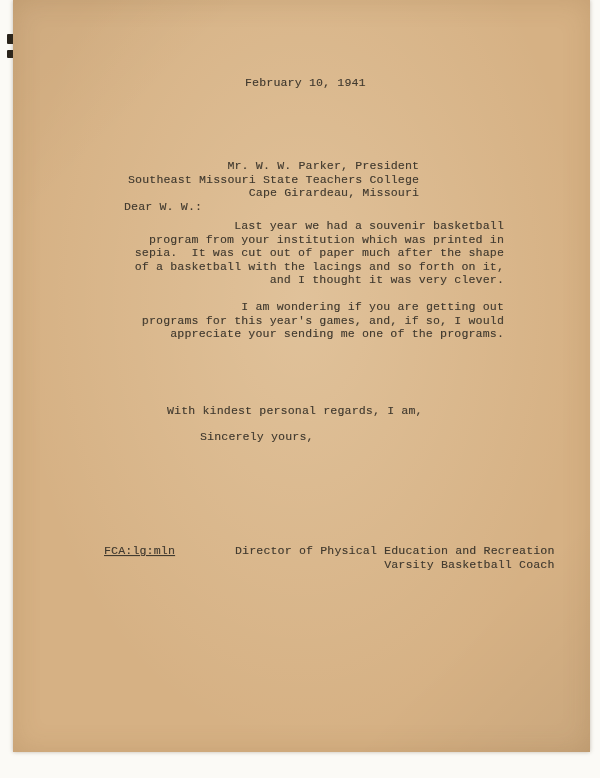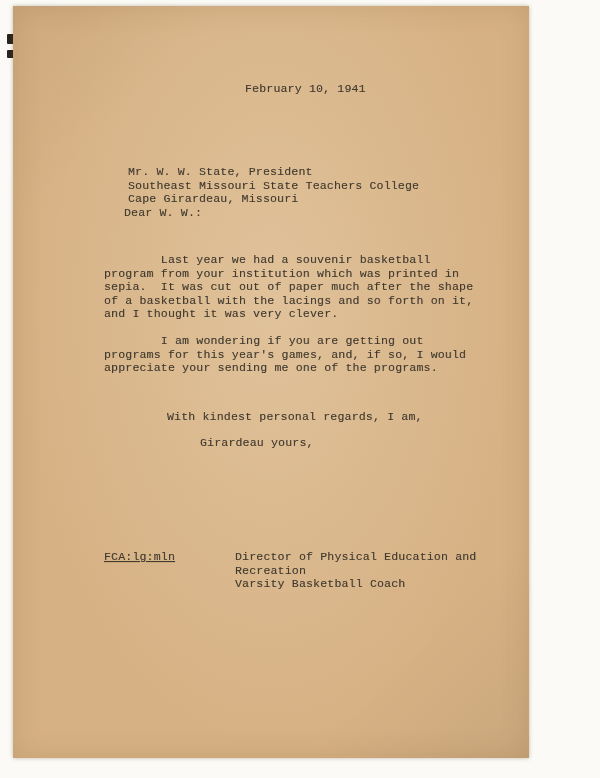--- a/index.html
+++ b/index.html
@@ -15,28 +15,29 @@
     font-family: "Liberation Mono", "DejaVu Sans Mono", monospace;
   }
   .scan-frame {
     position: absolute;
     inset: 0;
     background: #fbfaf6;
   }
   .paper {
     position: absolute;
     left: 13px;
-    top: 6px;
-    width: 516px;
+    top: 0;
+    width: 577px;
     height: 752px;
     background:
       radial-gradient(ellipse at 50% 40%, rgba(255,244,220,0.25), rgba(0,0,0,0) 70%),
       linear-gradient(135deg, rgba(0,0,0,0.04), rgba(0,0,0,0) 18%, rgba(0,0,0,0) 82%, rgba(0,0,0,0.06)),
       #d6b184;
     box-shadow: 0 0 4px rgba(90,70,40,0.35), inset 0 0 28px rgba(120,85,40,0.18);
+    text-align: right;
   }
   .artifact {
     position: absolute;
     background: #2a241c;
     border-radius: 1px;
   }
   .artifact.a1 { left: 7px; top: 34px; width: 8px; height: 10px; }
   .artifact.a2 { left: 7px; top: 50px; width: 7px; height: 8px; }
 
   .typed {
@@ -45,21 +46,21 @@
     line-height: 13.5px;
     letter-spacing: 0.2px;
     text-shadow: 0.3px 0.3px 0 rgba(65,58,47,0.35);
   }
   .block { position: absolute; }
 
   .date-line   { left: 232px; top: 76px; }
   .recipient   { left: 115px; top: 159px; }
   .recipient span { display: block; }
   .salutation  { left: 91px;  top: 200px; padding-left: 20px; }
-  .body-text   { left: 91px;  top: 219px; width: 400px; margin-top: 28px; }
+  .body-text   { left: 91px;  top: 219px; width: 400px; }
   .body-text p {
     margin: 0 0 13.5px 0;
     white-space: pre-wrap;
   }
   .closing     { left: 154px; top: 404px; }
   .signoff     { left: 187px; top: 430px; }
   .ref-initials{ left: 91px;  top: 544px; text-decoration: underline; }
   .sig-titles  { left: 222px; top: 544px; }
   .sig-titles span { display: block; }
 </style>
@@ -69,41 +70,41 @@
 <div class="scan-frame">
 
   <div class="artifact a1"></div>
   <div class="artifact a2"></div>
 
   <div class="paper">
 
     <div class="block typed date-line">February 10, 1941</div>
 
     <div class="block typed recipient">
-      <span>Mr. W. W. State, President</span>
+      <span>Mr. W. W. Parker, President</span>
       <span>Southeast Missouri State Teachers College</span>
       <span>Cape Girardeau, Missouri</span>
     </div>
 
     <div class="block typed salutation">Dear W. W.:</div>
 
     <div class="block typed body-text">
       <p>        Last year we had a souvenir basketball
 program from your institution which was printed in
 sepia.  It was cut out of paper much after the shape
 of a basketball with the lacings and so forth on it,
 and I thought it was very clever.</p>
       <p>        I am wondering if you are getting out
 programs for this year's games, and, if so, I would
 appreciate your sending me one of the programs.</p>
     </div>
 
     <div class="block typed closing">With kindest personal regards, I am,</div>
 
-    <div class="block typed signoff">Girardeau yours,</div>
+    <div class="block typed signoff">Sincerely yours,</div>
 
     <div class="block typed ref-initials">FCA:lg:mln</div>
 
     <div class="block typed sig-titles">
       <span>Director of Physical Education and Recreation</span>
       <span>Varsity Basketball Coach</span>
     </div>
 
   </div>
 </div>

